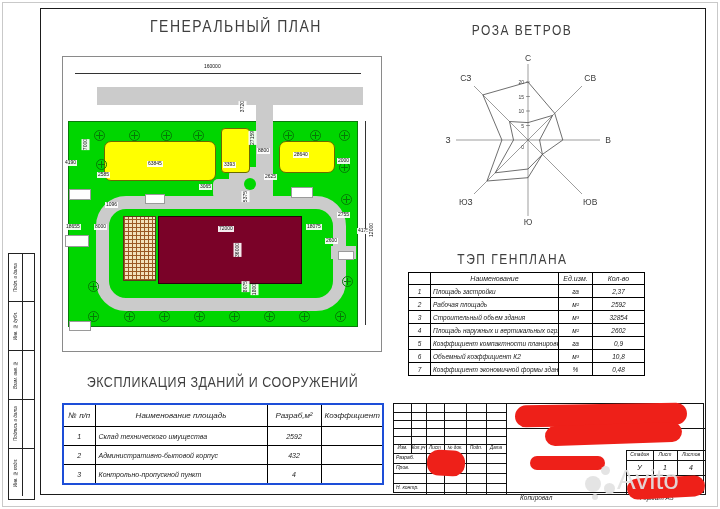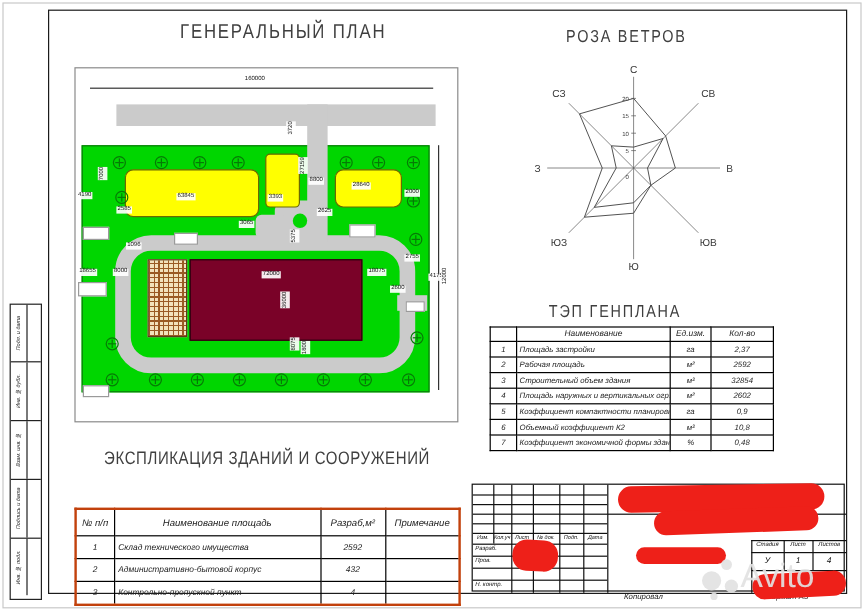--- a/index.html
+++ b/index.html
@@ -31,21 +31,21 @@
   .dim{position:absolute;font-size:5px;line-height:1.1;color:#111;background:rgba(255,255,255,0.92);
        padding:0 1px;white-space:nowrap;z-index:30;}
   .dim.v{writing-mode:vertical-rl;transform:rotate(180deg);}
   .dimline{position:absolute;background:#333;z-index:5;}
   
   table{border-collapse:collapse;table-layout:fixed;}
   #tep-table{position:absolute;left:408px;top:272px;width:236px;border:1.5px solid #000;}
   #tep-table td{border:1px solid #000;font-size:6.5px;font-style:italic;padding:0 2px;height:12px;
                 overflow:hidden;white-space:nowrap;}
   #tep-table tr.hdr td{font-size:7px;text-align:center;height:11px;}
-  #expl-table{position:absolute;left:62px;top:403px;width:320px;border:2px solid #c2410c;margin-top:20px;}
+  #expl-table{position:absolute;left:62px;top:403px;width:320px;border:2px solid #1d4ed8;}
   #expl-table td{border:1px solid #000;font-size:7px;font-style:italic;padding:0 3px;height:18px;
                  overflow:hidden;white-space:nowrap;}
   #expl-table tr.hdr td{font-size:8px;text-align:center;height:21px;}
   .cc{text-align:center;}
   
   #titleblock{position:absolute;left:393px;top:403px;width:311px;height:90px;border:1.5px solid #111;box-sizing:border-box;}
   .tb-line{position:absolute;background:#111;}
   .tb-txt{position:absolute;font-size:5px;font-style:italic;line-height:1;color:#111;white-space:nowrap;}
   
   #side-stamp{position:absolute;left:8px;top:253px;width:27px;height:247px;border:1.5px solid #222;box-sizing:border-box;}
@@ -238,21 +238,21 @@
         <col style="width:32px">
         <col style="width:172px">
         <col style="width:54px">
         <col style="width:62px">
       </colgroup>
     <tbody>
         <tr class="hdr">
           <td>№ п/п</td>
           <td>Наименование площадь</td>
           <td>Разраб,м²</td>
-          <td>Примечание</td>
+          <td>Коэффициент</td>
         </tr>
         <tr>
           <td class="cc">1</td>
           <td>Склад технического имущества</td>
           <td class="cc">2592</td>
           <td class="cc"></td>
         </tr>
         <tr>
           <td class="cc">2</td>
           <td>Административно-бытовой корпус</td>

